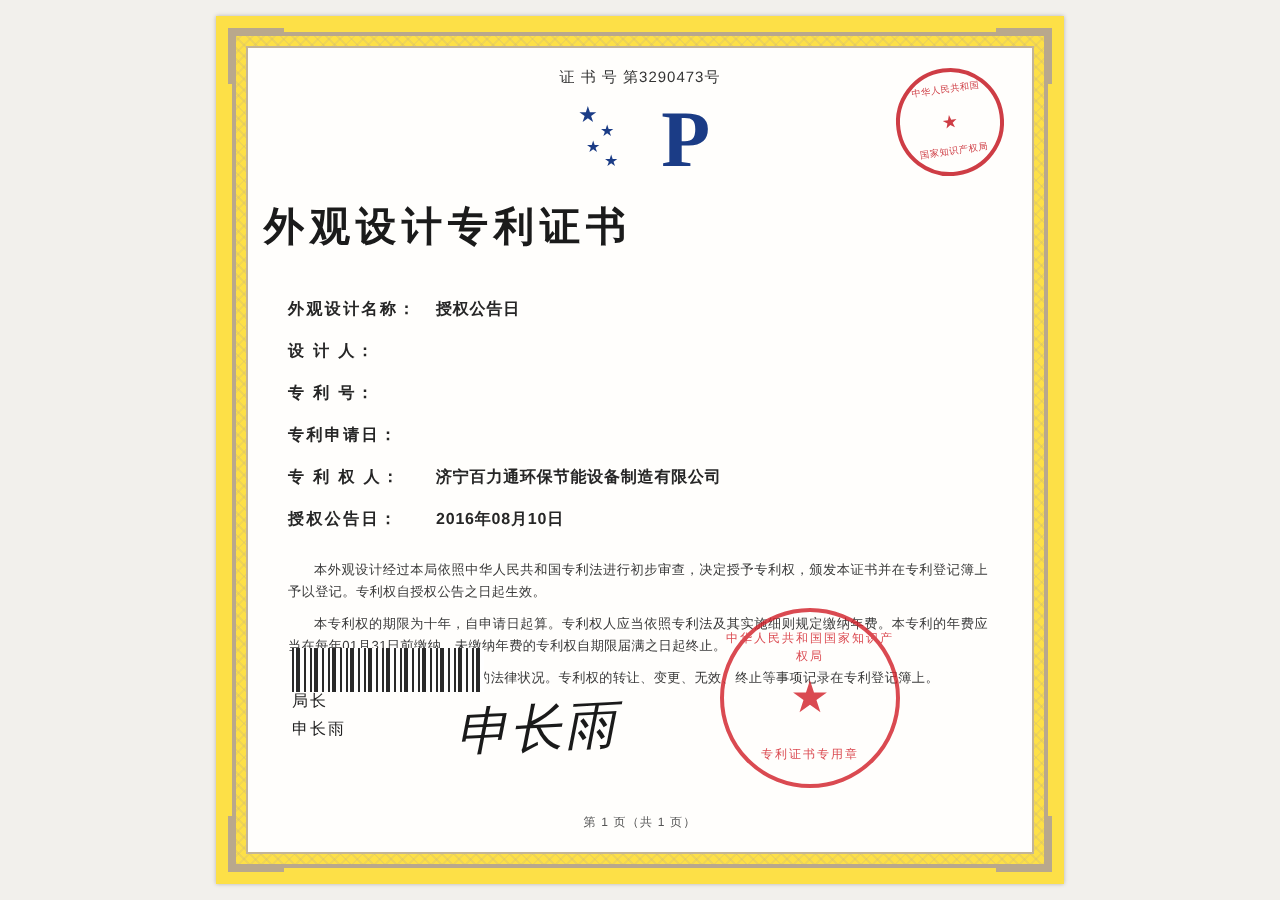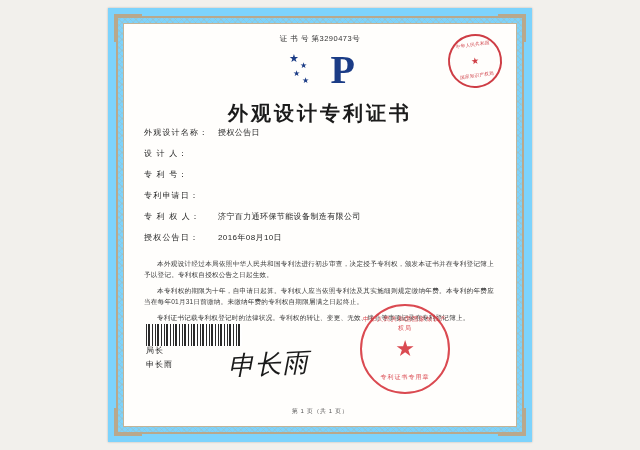--- a/index.html
+++ b/index.html
@@ -19,21 +19,21 @@
     height: 450px;
     background: #f2f0ec;
   }
   
   .sheet {
     position: absolute;
     left: 108px;
     top: 8px;
     width: 424px;
     height: 434px;
-    background: #7dd3fc;
+    background: #fde047;
     box-shadow: 0 0 2px rgba(0,0,0,0.25);
   }
   
   .border-outer {
     position: absolute;
     left: 8px;
     top: 8px;
     right: 8px;
     bottom: 8px;
     border: 2px solid #b9a88c;
@@ -158,33 +158,35 @@
     top: 0px;
     font-size: 40px;
     line-height: 40px;
     font-weight: bold;
     color: #1b3c86;
     font-family: "Liberation Serif", serif;
   }
 
   
   .title {
-    text-align: center;
+    text-align: left;
     font-family: "Liberation Serif", serif;
     font-size: 20px;
     font-weight: bold;
     letter-spacing: 3px;
     color: #1b1b1b;
     margin-top: 2px;
   }
 
   
   .fields {
+    margin-top: 22px;
     padding-left: 12px;
     padding-right: 8px;
+    font-weight: bold;
   }
   .field-row {
     display: flex;
     align-items: baseline;
     font-size: 8px;
     line-height: 12px;
     color: #262626;
     margin-bottom: 9px;
     letter-spacing: 0.4px;
   }

